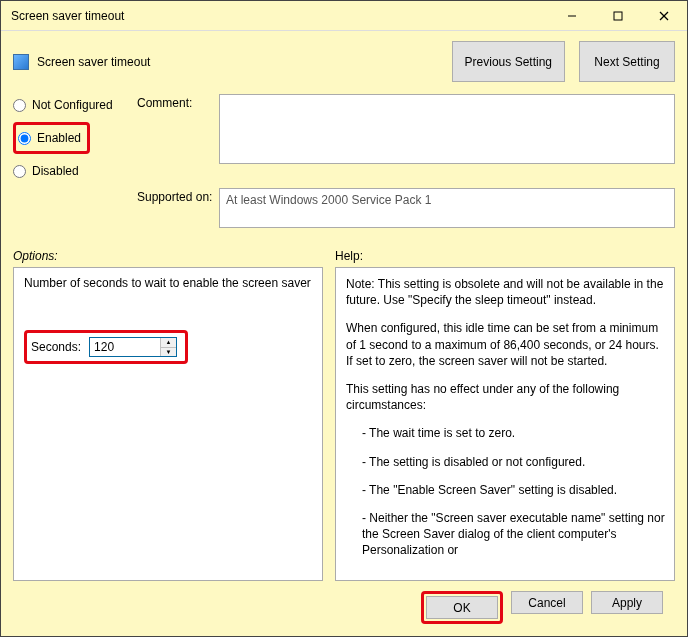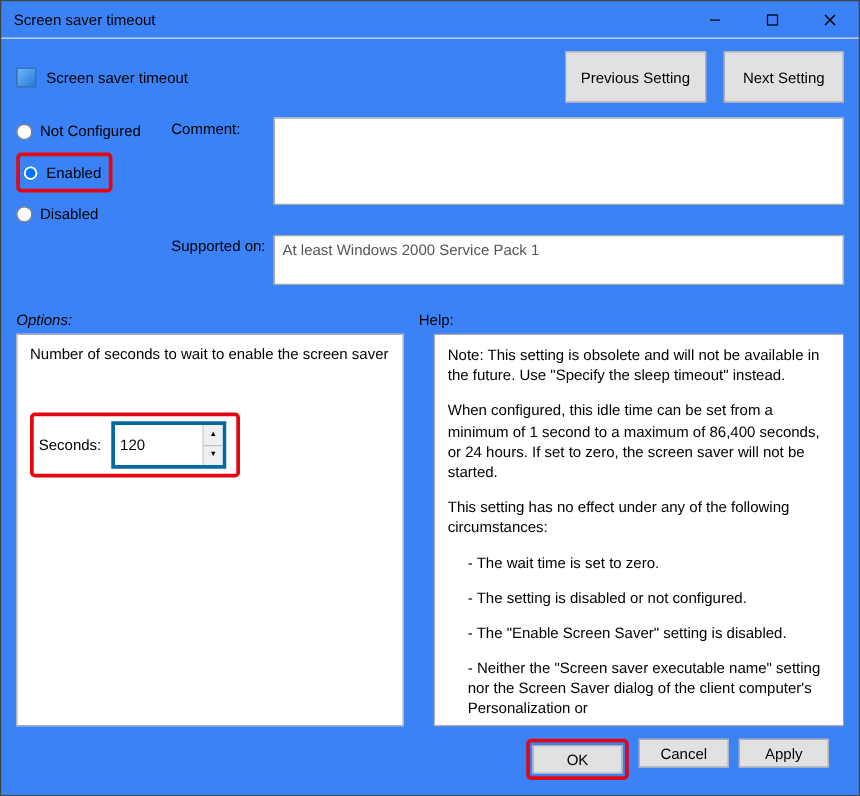--- a/index.html
+++ b/index.html
@@ -1,17 +1,17 @@
 <!DOCTYPE html>
 <html><head>
 <meta charset="utf-8">
 <style>
   * { box-sizing: border-box; }
   html, body { margin: 0; padding: 0; font-family: "Segoe UI", Tahoma, sans-serif; font-size: 12px; color: #000; }
-  .window { width: 688px; height: 637px; background: #3b82f6; border: 1px solid #444; position: relative; display: flex; flex-direction: column; }
+  .window { width: 688px; height: 637px; background: #fef9c3; border: 1px solid #444; position: relative; display: flex; flex-direction: column; }
   .titlebar { height: 30px; display: flex; align-items: center; padding-left: 10px; border-bottom: 1px solid #ddd; }
   .titlebar-title { flex: 1; font-size: 12px; }
   .tb-btn { width: 46px; height: 30px; display: flex; align-items: center; justify-content: center; }
   .tb-icon { width: 10px; height: 10px; }
   .header-row { display: flex; align-items: center; padding: 10px 12px 8px 12px; gap: 8px; }
   .setting-icon { width: 16px; height: 16px; background: linear-gradient(135deg,#6bb6ff,#2a7ad1); border: 1px solid #3a6ea5; }
   .header-title { flex: 1; font-size: 12px; }
   .hdr-btn { min-width: 96px; height: 41px; background: #e1e1e1; border: 1px solid #adadad; font-size: 12px; padding: 0 12px; margin-left: 6px; }
   .body-area { padding: 4px 12px 0 12px; display: flex; flex-direction: column; flex: 1; min-height: 0; }
   .top-grid { display: grid; grid-template-columns: 120px 78px 1fr; grid-template-rows: auto auto auto auto; column-gap: 4px; row-gap: 6px; align-items: start; }
@@ -19,27 +19,27 @@
   .radio-row { display: flex; align-items: center; gap: 6px; height: 22px; }
   .radio-row input { margin: 0; width: 13px; height: 13px; }
   .highlight-red { border: 3px solid #e30613; border-radius: 4px; padding: 2px 6px 2px 2px; display: inline-flex; }
   .lbl-cell { grid-column: 2; font-size: 12px; padding-top: 2px; }
   .field-cell { grid-column: 3; }
   .sunken { border: 1px solid #ababab; background: #fff; width: 100%; font-family: inherit; font-size: 12px; padding: 4px 6px; resize: none; overflow-y: scroll; }
   .comment-box { height: 70px; }
   .supported-box { height: 40px; color: #555; }
   .mid-labels { display: flex; margin-top: 18px; }
   .mid-labels .ol { width: 322px; font-style: italic; }
-  .panels { display: flex; gap: 24px; margin-top: 4px; flex: 1; min-height: 0; }
+  .panels { display: flex; gap: 12px; margin-top: 4px; flex: 1; min-height: 0; }
   .panel { border: 1px solid #ababab; background: #fff; padding: 8px 10px; font-size: 12px; overflow: hidden; }
   .options-panel { width: 310px; display: flex; flex-direction: column; }
   .help-panel { flex: 1; overflow-y: scroll; line-height: 1.35; padding-right: 6px; }
   .options-desc { margin-bottom: 40px; }
   .seconds-wrap { display: inline-flex; align-items: center; gap: 8px; border: 3px solid #e30613; border-radius: 4px; padding: 4px 8px 4px 4px; }
-  .spin { display: flex; align-items: stretch; border: 3px solid #0369a1; background: #fff; height: 38px; }
+  .spin { display: flex; align-items: stretch; border: 1px solid #0369a1; background: #fff; height: 20px; }
   .spin input { border: none; outline: none; width: 70px; padding: 0 4px; font-size: 12px; font-family: inherit; }
   .spin-btns { display: flex; flex-direction: column; width: 16px; border-left: 1px solid #c0c0c0; }
   .spin-btn { flex: 1; display: flex; align-items: center; justify-content: center; background: #f0f0f0; font-size: 6px; line-height: 1; border: none; padding: 0; }
   .spin-btn + .spin-btn { border-top: 1px solid #c0c0c0; }
   .help-panel p { margin: 0 0 12px 0; }
   .help-panel .ind { padding-left: 16px; }
   .footer { display: flex; justify-content: flex-end; align-items: flex-start; gap: 8px; padding: 10px 12px 12px 0; }
   .dlg-btn { min-width: 72px; height: 23px; background: #e1e1e1; border: 1px solid #adadad; font-size: 12px; }
   .ok-wrap { border: 3px solid #e30613; border-radius: 4px; padding: 2px; display: inline-flex; }
 </style>

